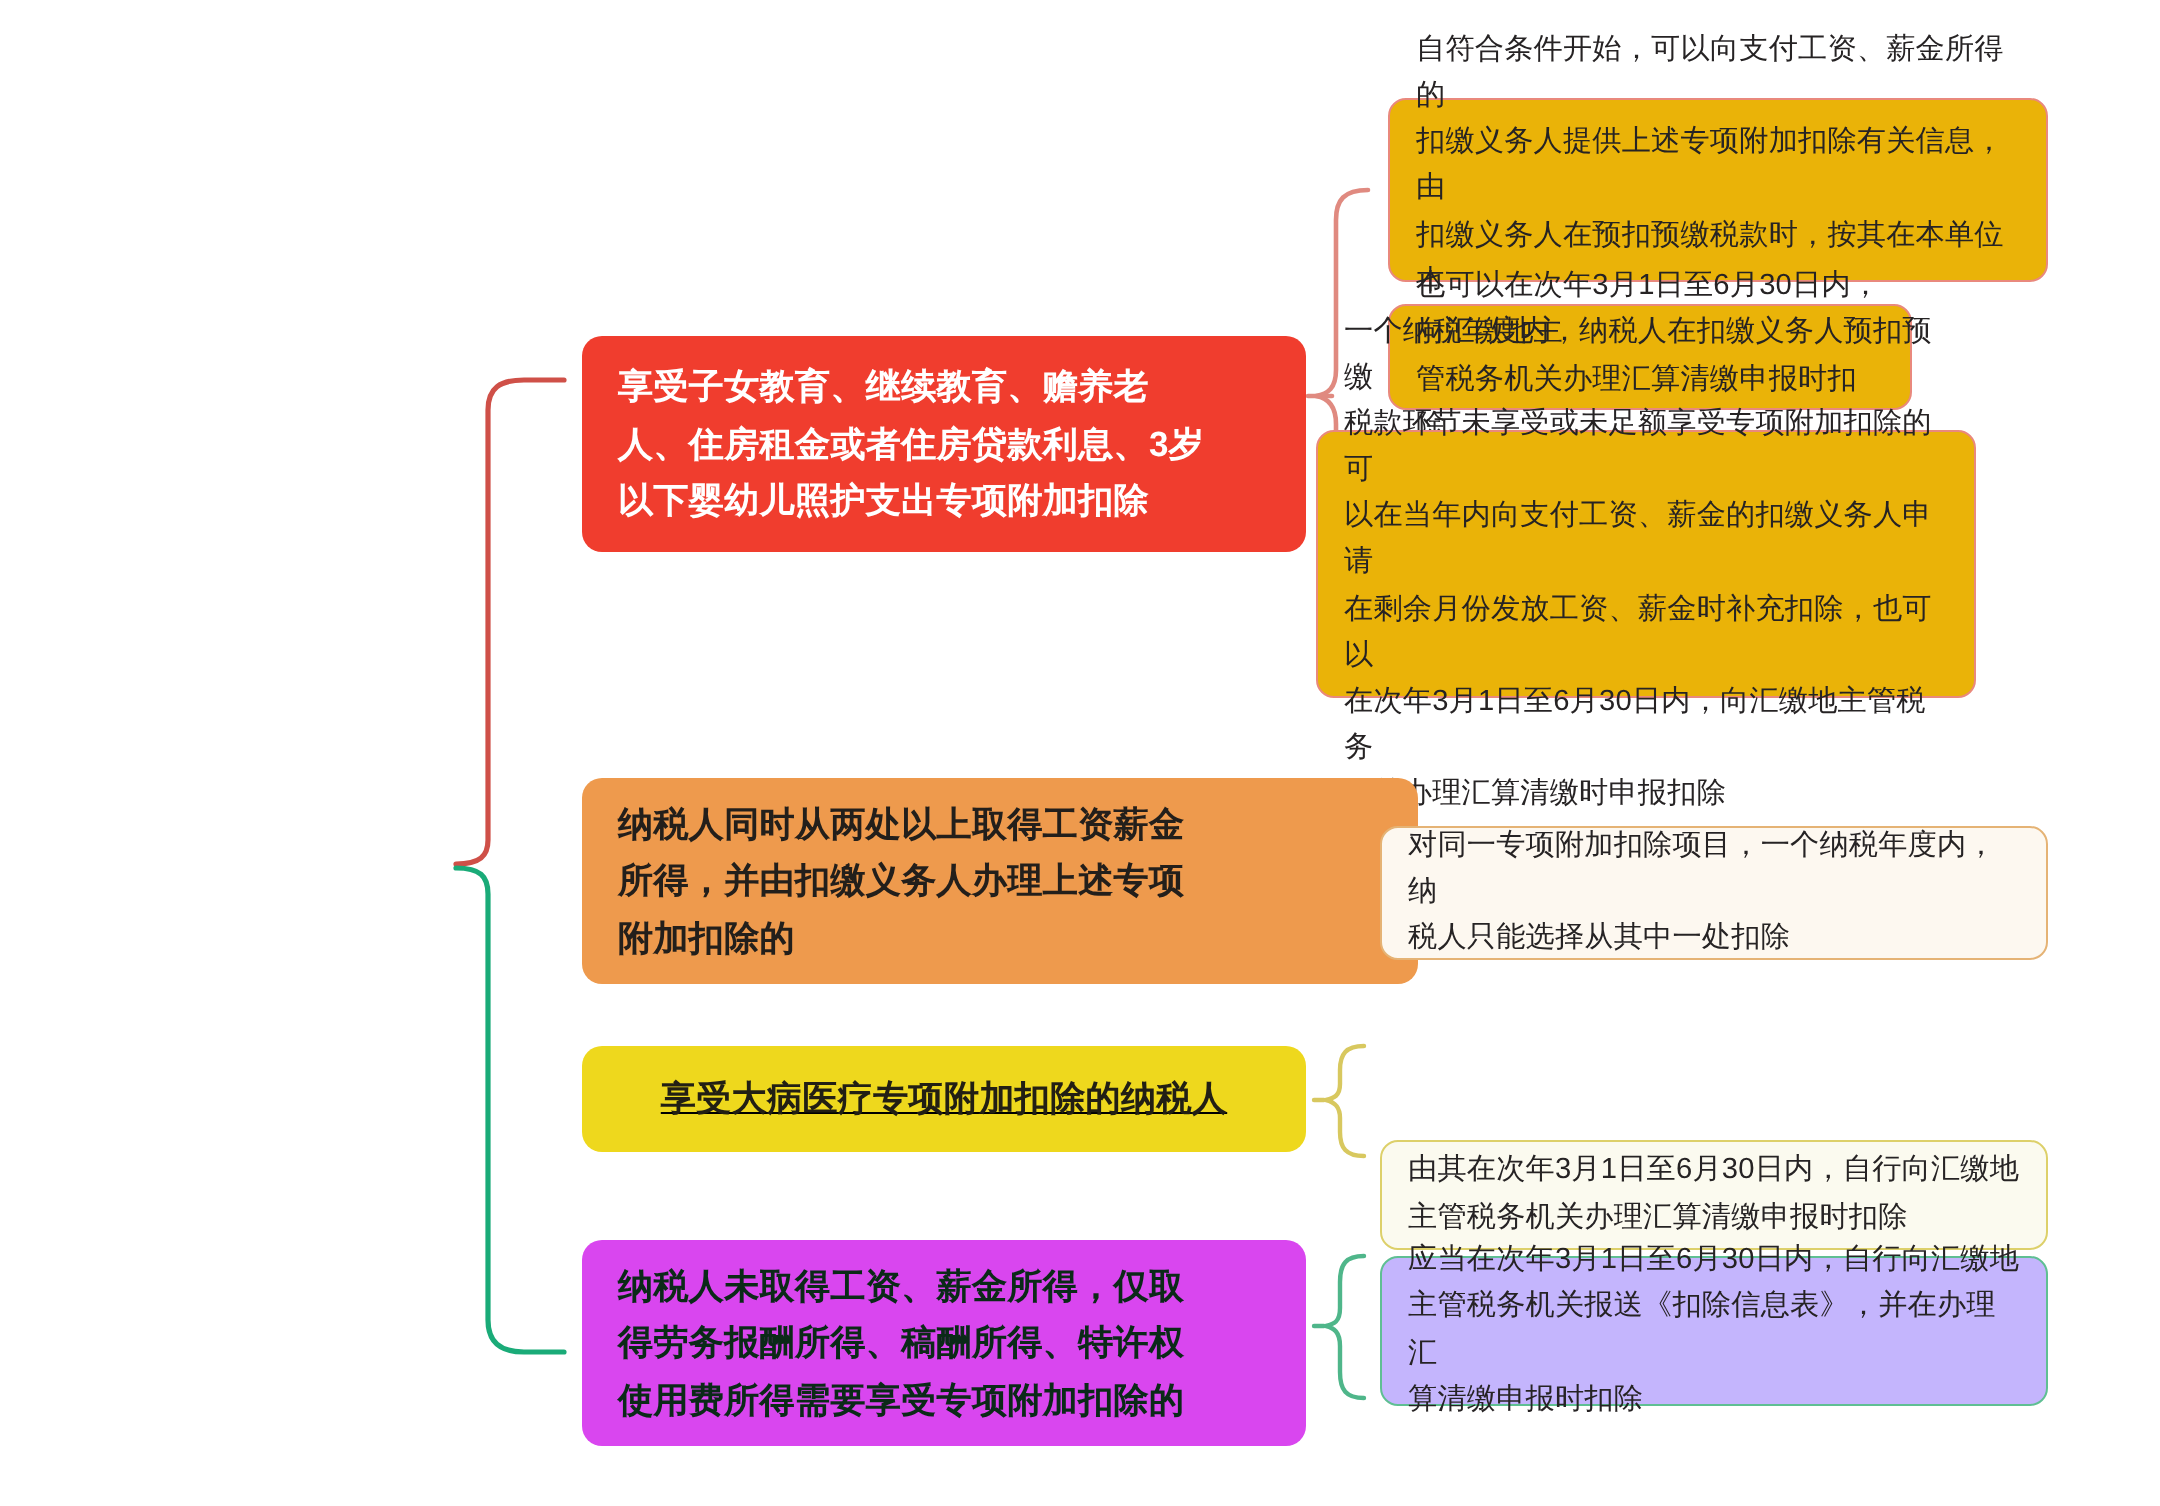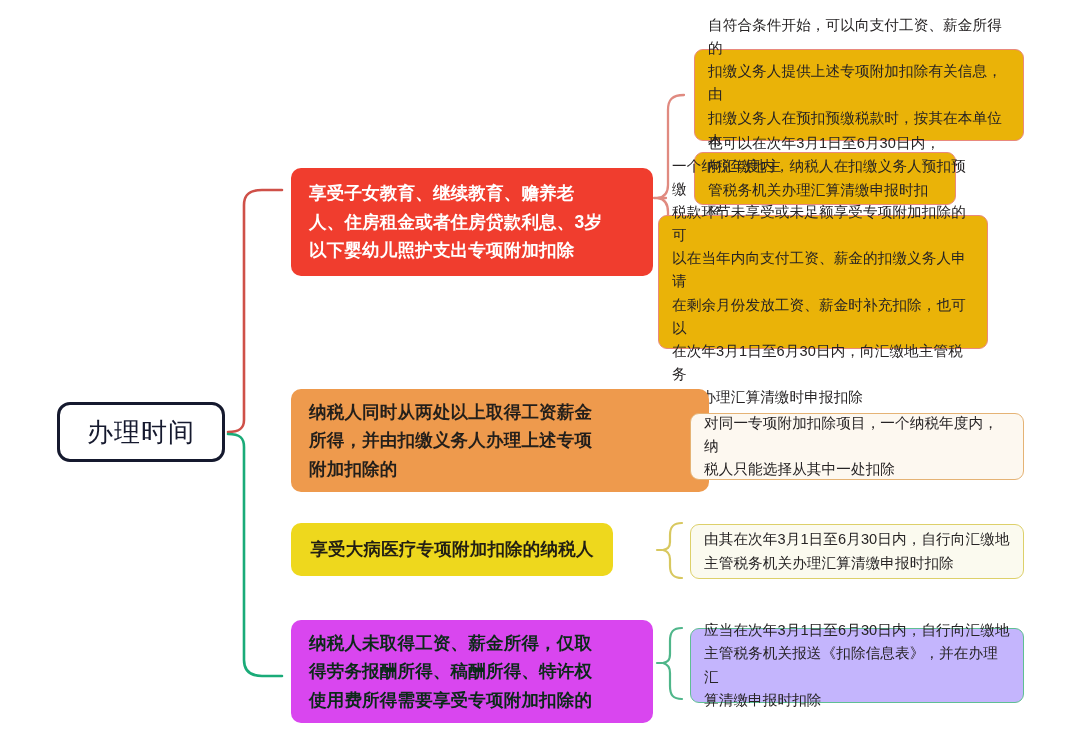--- a/index.html
+++ b/index.html
@@ -86,21 +86,21 @@
   }
   .leaf-box .leaf-label {
     font-size: 14.6px;
     line-height: 1.58;
     letter-spacing: 0.1px;
     color: #262324;
     white-space: pre-line;
   }
   .leaf-red    { border-color: #e9897d; background: #eab308; }
   .leaf-orange { border-color: #e5b375; background: #fdf8f0; }
-  .leaf-yellow { border-color: #ddd06a; background: #fbfaef; }
+  .leaf-yellow { border-color: #ddd06a; background: #fbfaef; margin-top: 46px; }
   .leaf-green  { border-color: #5fbf93; background: #c4b5fd; }
 </style>
 </head>
 <body>
 
 <div id="canvas">
 
   <svg id="wires" viewBox="0 0 1080 753" xmlns="http://www.w3.org/2000/svg">
 
     <path d="M 228 432 C 240 432 244 428 244 420 L 244 205 C 244 194 250 190 262 190 L 282 190" fill="none" stroke="#cf5048" stroke-width="2.6" stroke-linecap="round"></path>
@@ -120,23 +120,20 @@
 
     <path d="M 682 523 C 673 523 670 527 670 535 L 670 542 C 670 548 667 549 663 550
              C 667 551 670 553 670 559 L 670 566 C 670 574 673 578 682 578" fill="none" stroke="#d8c85f" stroke-width="2.2" stroke-linecap="round" stroke-linejoin="round"></path>
     <path d="M 657 550 L 662 550" fill="none" stroke="#d8c85f" stroke-width="2.2" stroke-linecap="round"></path>
 
     <path d="M 682 628 C 673 628 670 632 670 641 L 670 654 C 670 661 667 662 663 663
              C 667 664 670 666 670 673 L 670 686 C 670 695 673 699 682 699" fill="none" stroke="#4fb68a" stroke-width="2.2" stroke-linecap="round" stroke-linejoin="round"></path>
     <path d="M 657 663 L 662 663" fill="none" stroke="#4fb68a" stroke-width="2.2" stroke-linecap="round"></path>
   </svg>
 
-  <div class="root-node">
-    <span class="root-label">办理时间</span>
-  </div>
 
   <div class="branch-node branch-red" style="left:291px; top:143px; width:362px; height:108px;margin-top:25px;">
     <span class="branch-label">享受子女教育、继续教育、赡养老
 人、住房租金或者住房贷款利息、3岁
 以下婴幼儿照护支出专项附加扣除</span>
   </div>
 
   <div class="leaf-box leaf-red" style="left:694px; top:49px; width:330px; height:92px;">
     <span class="leaf-label">自符合条件开始，可以向支付工资、薪金所得的
 扣缴义务人提供上述专项附加扣除有关信息，由
@@ -162,21 +159,21 @@
     <span class="branch-label">纳税人同时从两处以上取得工资薪金
 所得，并由扣缴义务人办理上述专项
 附加扣除的</span>
   </div>
 
   <div class="leaf-box leaf-orange" style="left:690px; top:413px; width:334px; height:67px;">
     <span class="leaf-label">对同一专项附加扣除项目，一个纳税年度内，纳
 税人只能选择从其中一处扣除</span>
   </div>
 
-  <div class="branch-node branch-yellow" style="left:291px; top:523px; width:322px; height:53px; justify-content:center;">
+  <div class="branch-node branch-yellow" style="left:291px; top:523px; width:362px; height:53px; justify-content:center;text-decoration:underline;">
     <span class="branch-label">享受大病医疗专项附加扣除的纳税人</span>
   </div>
 
   <div class="leaf-box leaf-yellow" style="left:690px; top:524px; width:334px; height:55px;">
     <span class="leaf-label">由其在次年3月1日至6月30日内，自行向汇缴地
 主管税务机关办理汇算清缴申报时扣除</span>
   </div>
 
   <div class="branch-node branch-green" style="left:291px; top:620px; width:362px; height:103px;">
     <span class="branch-label">纳税人未取得工资、薪金所得，仅取

